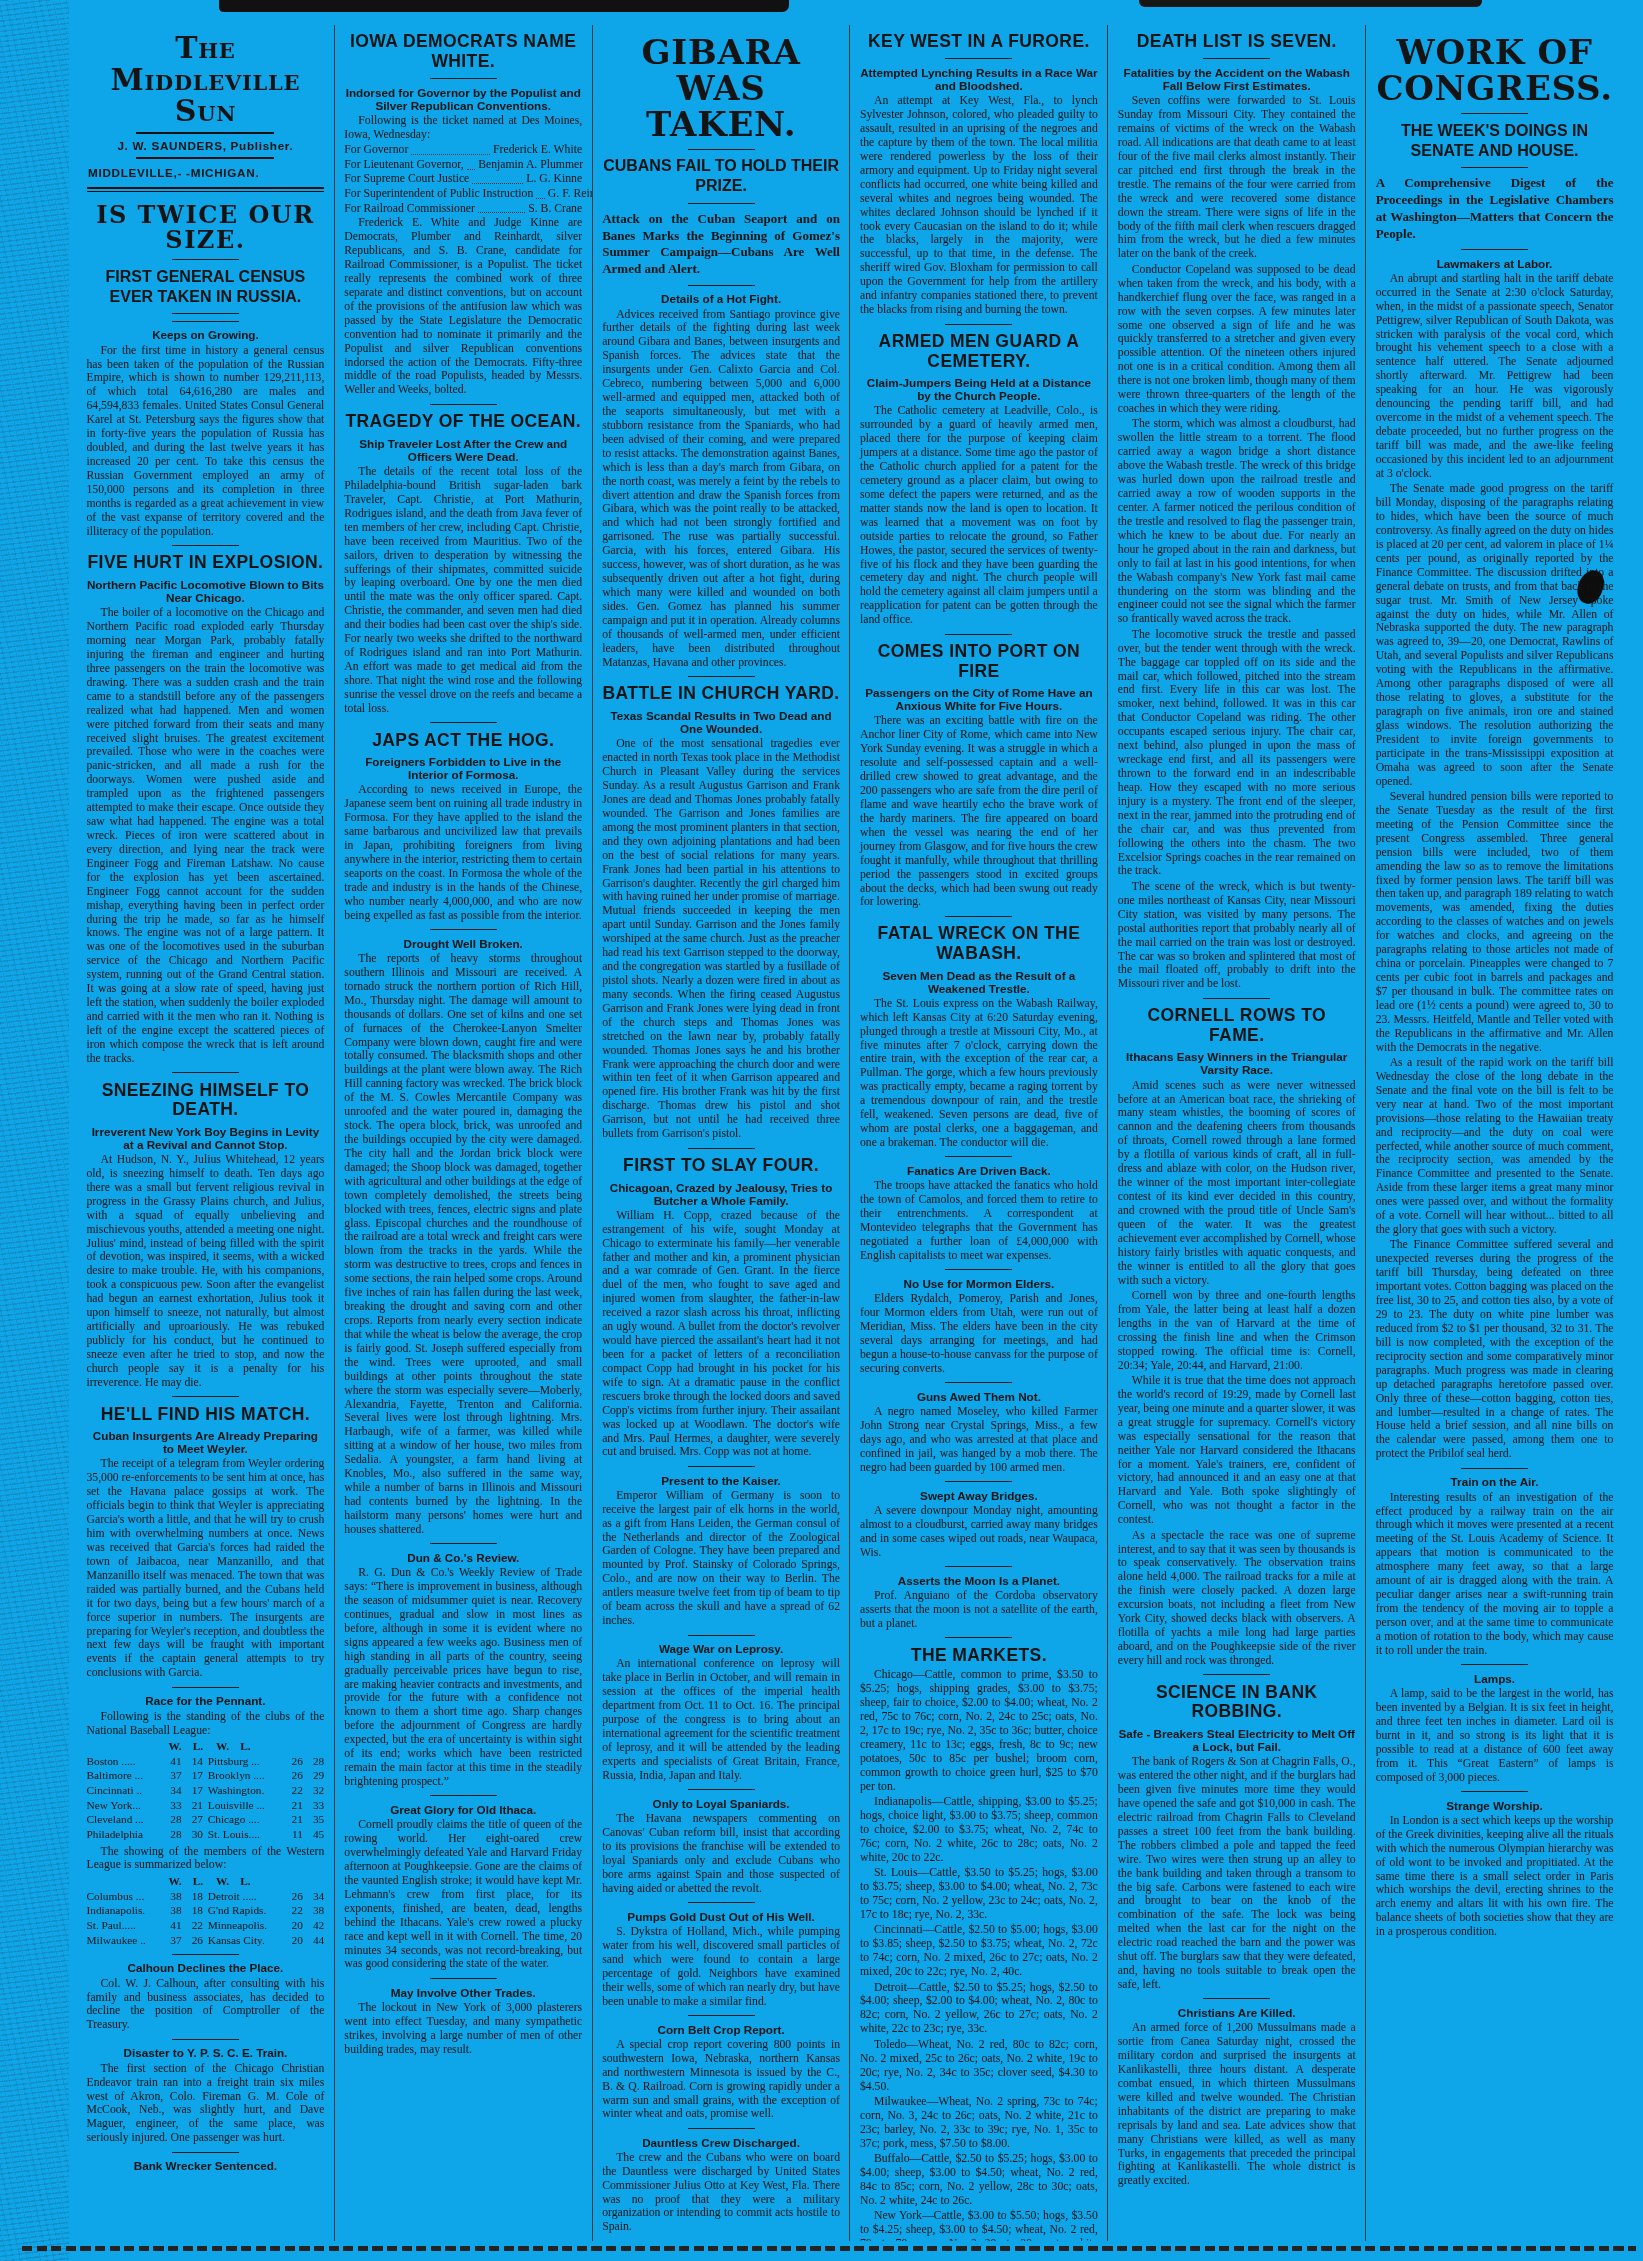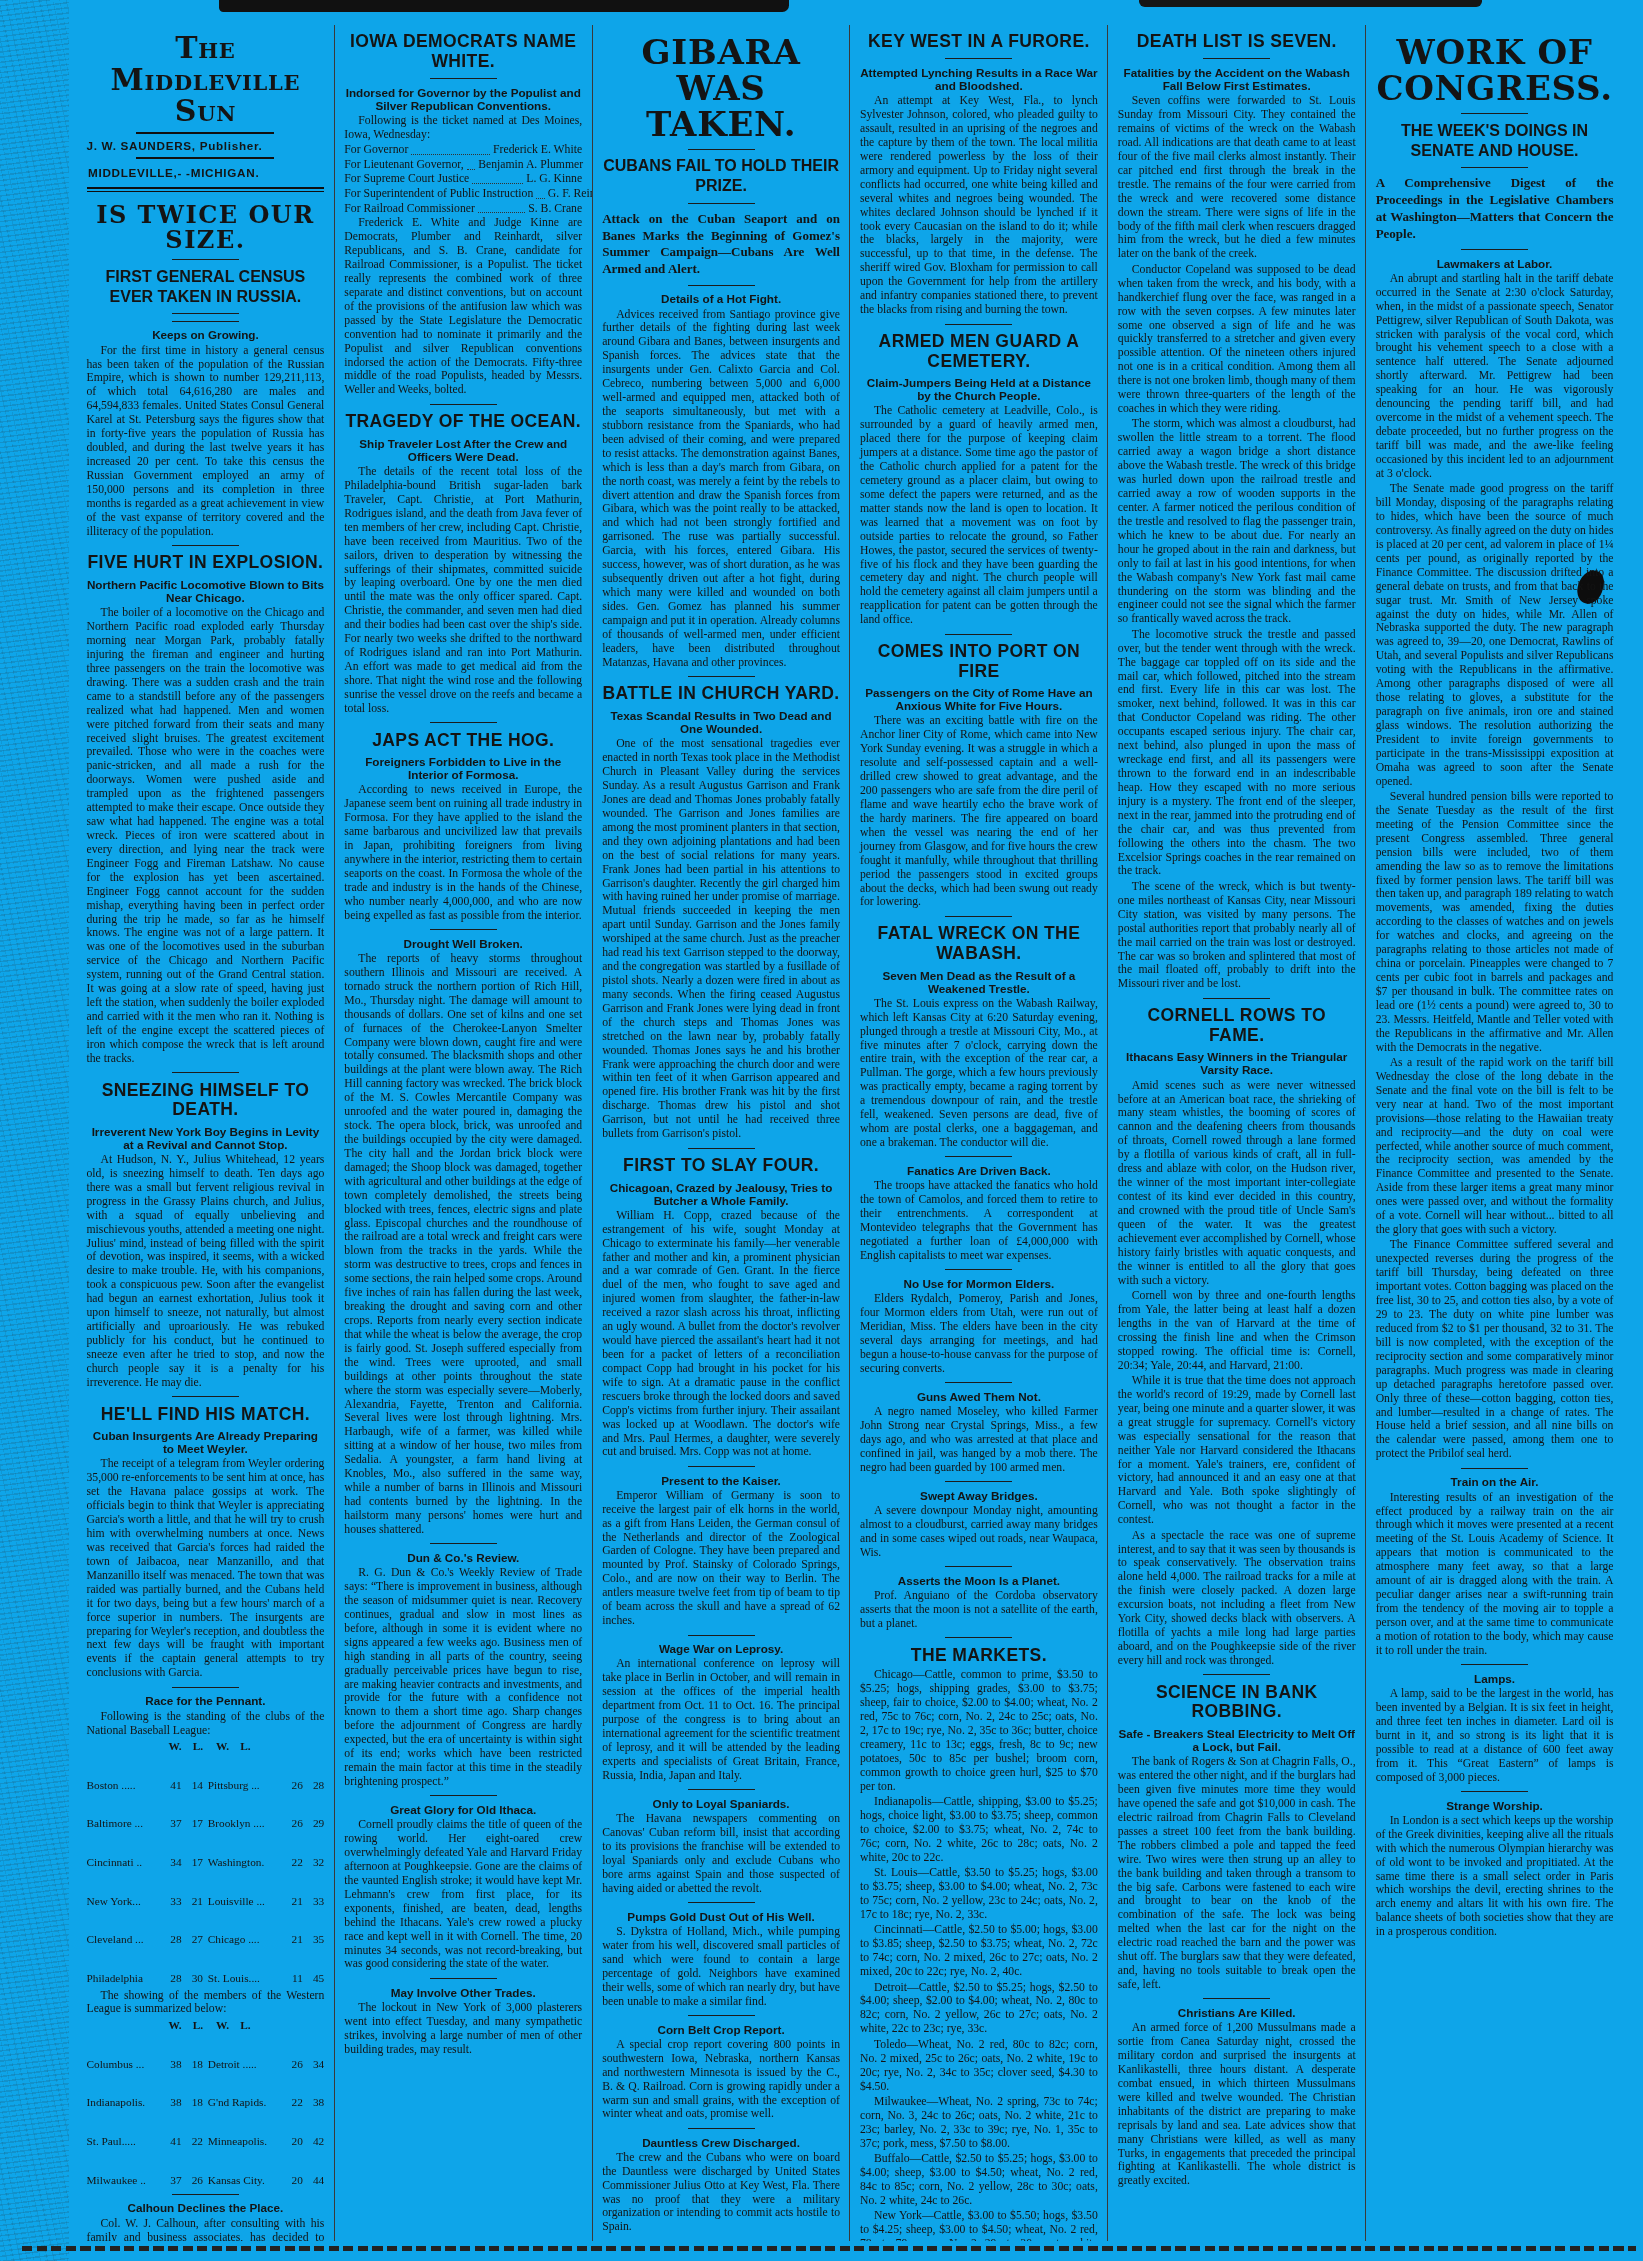--- a/index.html
+++ b/index.html
@@ -19,21 +19,21 @@
   .bottom-scan-line{position:absolute;left:22px;right:14.6px;bottom:10.2px;height:4.4px;
     background:repeating-linear-gradient(90deg,#222 0 10.2px,transparent 10.2px 14.6px);}
   .columns{position:absolute;left:77px;top:25px;right:28px;bottom:20.5px;display:flex;}
   .column{flex:1 1 0;padding:0 9.5px;overflow:hidden;border-left:0.7px solid #3a3a3a;}
   .column:first-child{border-left:none;}
   
   .paper-title{font-family:"DejaVu Serif",serif;font-weight:bold;font-size:30px;line-height:1.05;
     text-align:center;margin:7.3px 0 2.9px;font-variant:small-caps;letter-spacing:0.7px;}
   .mast-rule{border-top:2.2px solid #101010;width:58%;margin:5.1px auto;}
   .publisher-line{font-family:"Liberation Sans","DejaVu Sans",sans-serif;font-weight:bold;
-    font-size:11.7px;text-align:left;letter-spacing:0.7px;}
+    font-size:11.7px;text-align:center;letter-spacing:0.7px;}
   .city-line{font-family:"Liberation Sans","DejaVu Sans",sans-serif;font-weight:bold;
     font-size:11.7px;display:flex;justify-content:flex-start;margin:7.3px 1.5px 4.4px;letter-spacing:0.7px;}
   .thick-rule{height:2.2px;border-top:2.2px solid #0e0e0e;border-bottom:1.5px solid #0e0e0e;margin:7.3px 0;}
   
   .display-head{font-family:"DejaVu Serif",serif;font-weight:bold;font-size:34px;line-height:1.05;
     text-align:center;margin:10.2px 0 4.4px;letter-spacing:0.7px;}
   .display-head.md{font-size:24px;letter-spacing:1.5px;}
   .major-head{font-family:"Liberation Sans","DejaVu Sans",sans-serif;font-weight:bold;font-size:17.5px;
     line-height:1.12;text-align:center;margin:7.3px 0 2.9px;letter-spacing:0.4px;}
   .deck-caps{font-family:"Liberation Sans","DejaVu Sans",sans-serif;font-weight:bold;font-size:16px;
@@ -42,21 +42,21 @@
   .crosshead{font-family:"Liberation Sans","DejaVu Sans",sans-serif;font-weight:bold;font-size:11.7px;
     text-align:center;margin:5.1px 0 2.2px;}
   .para{font-size:11.7px;line-height:1.19;text-align:justify;text-indent:14px;margin:0 0 1.5px;}
   .rule{border-top:1.5px solid #1c1c1c;width:67px;margin:6.6px auto;}
   .ticket{display:flex;font-size:11.7px;line-height:1.25;align-items:flex-end;}
   .t-office{white-space:nowrap;}
   .t-dots{flex:1;border-bottom:1.5px dotted #333;margin:0 2.9px 2.9px;min-width:8.8px;}
   .t-name{white-space:nowrap;}
   .standings{font-size:11.3px;line-height:1.3;margin:1.5px 0 2.9px;}
   .st-head{display:flex;font-weight:bold;}
-  .st-row{display:flex;margin-top:24px;}
+  .st-row{display:flex;}
   .st-name{width:31%;overflow:hidden;white-space:nowrap;}
   .st-num{width:9%;text-align:right;}
   .st-gap{width:2%;}
 </style>
 </head>
 <body>
 
 <div class="sheet">
   <div class="edge-speckle"></div>
   <div class="tear-top-a"></div>

